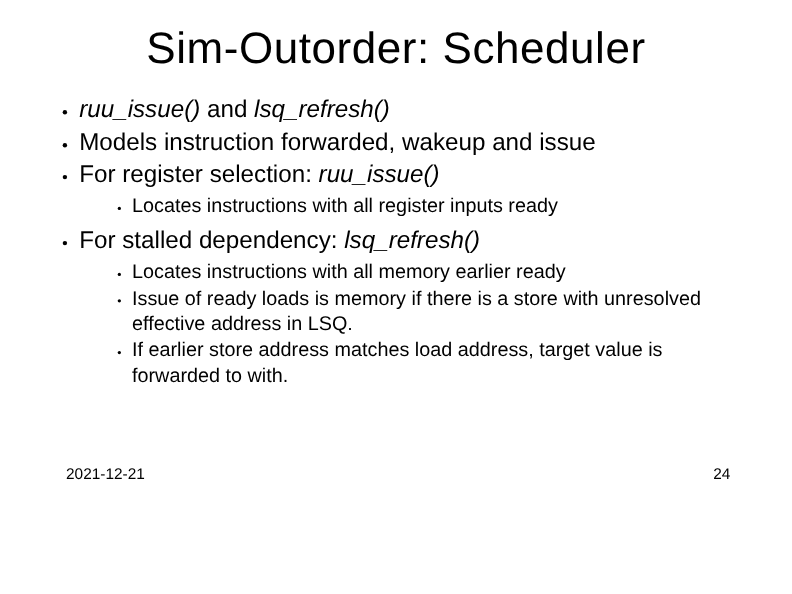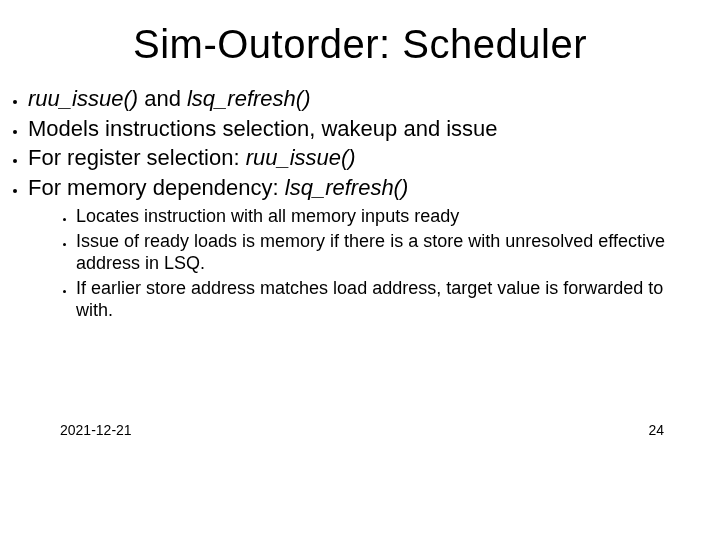--- a/index.html
+++ b/index.html
@@ -20,20 +20,21 @@
   }
   .title {
     font-size: 40px;
     font-weight: 400;
     text-align: center;
     padding-top: 22px;
     padding-bottom: 18px;
     letter-spacing: 0.5px;
   }
   .content {
+    padding-left: 44px;
     padding-right: 44px;
   }
   ul.level1 {
     margin: 0;
     padding-left: 28px;
     list-style-type: disc;
     font-size: 22px;
     line-height: 1.25;
   }
   ul.level1 > li {
@@ -77,28 +78,31 @@
 
 <div class="slide">
 
   <div class="title">Sim-Outorder: Scheduler</div>
 
   <div class="content">
     <ul class="level1">
       <li>
         <span class="italic">ruu_issue()</span><span> and </span><span class="italic">lsq_refresh()</span>
       </li>
-      <li>Models instructions selection, wakeup and issue</li>
+      <li>Models instruction forwarded, wakeup and issue</li>
       <li>
         <span>For register selection: </span><span class="italic">ruu_issue()</span>
+        <ul class="level2">
+          <li>Locates instructions with all register inputs ready</li>
+        </ul>
       </li>
       <li>
-        <span>For memory dependency: </span><span class="italic">lsq_refresh()</span>
+        <span>For stalled dependency: </span><span class="italic">lsq_refresh()</span>
         <ul class="level2">
-          <li>Locates instruction with all memory inputs ready</li>
+          <li>Locates instructions with all memory earlier ready</li>
           <li>Issue of ready loads is memory if there is a store with unresolved effective address in LSQ.</li>
           <li>If earlier store address matches load address, target value is forwarded to with.</li>
         </ul>
       </li>
     </ul>
   </div>
 
   <div class="footer-date">2021-12-21</div>
   <div class="footer-page">24</div>
 

